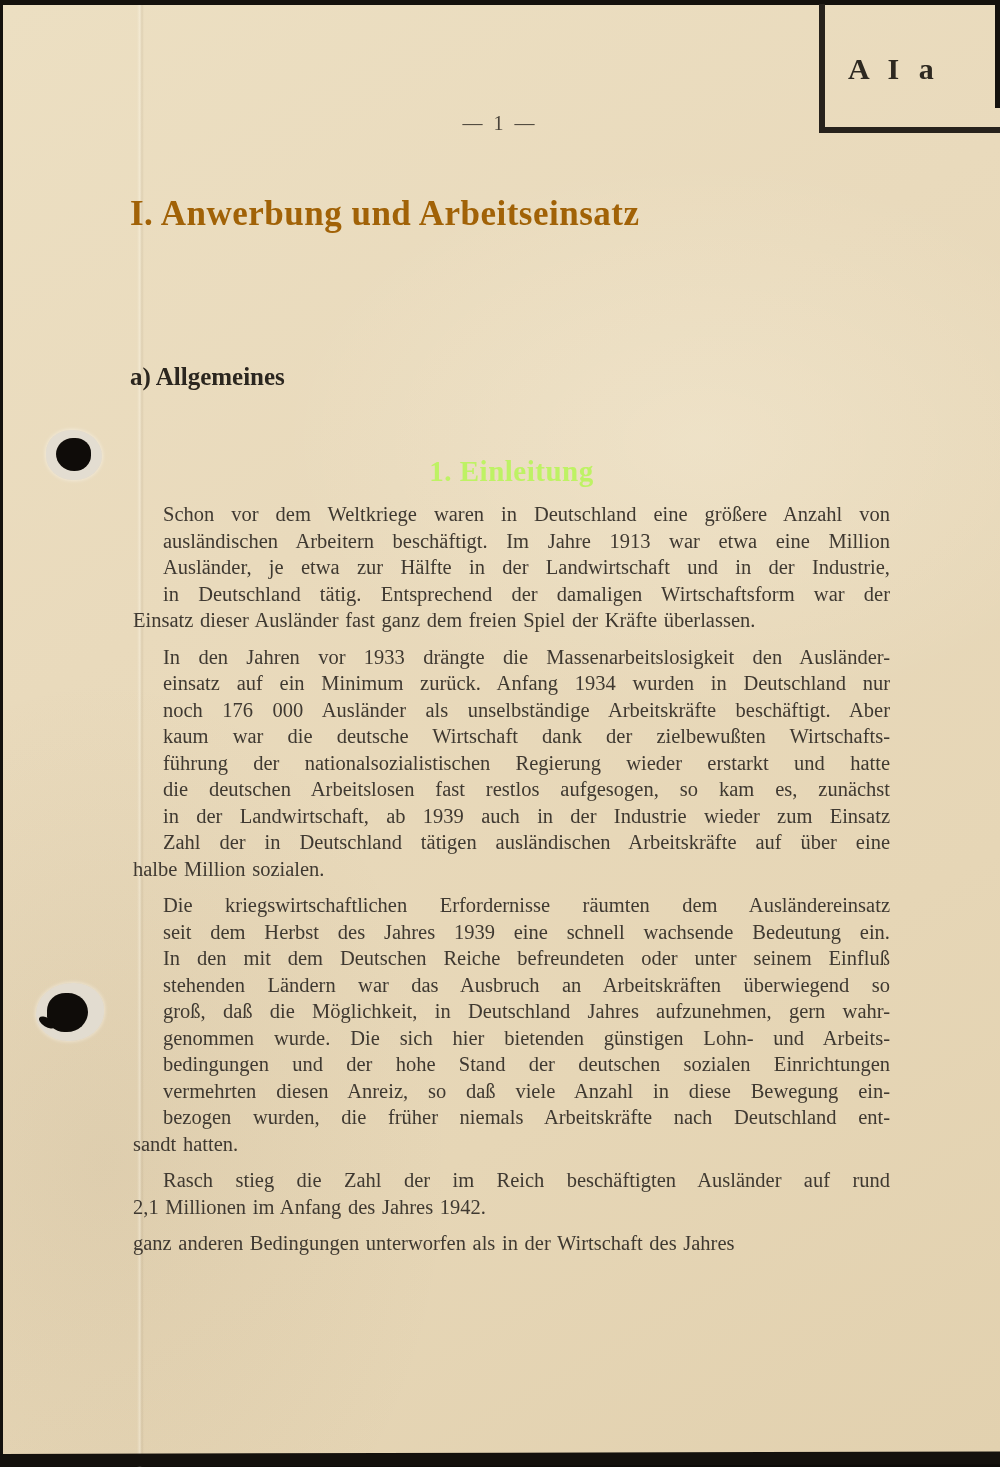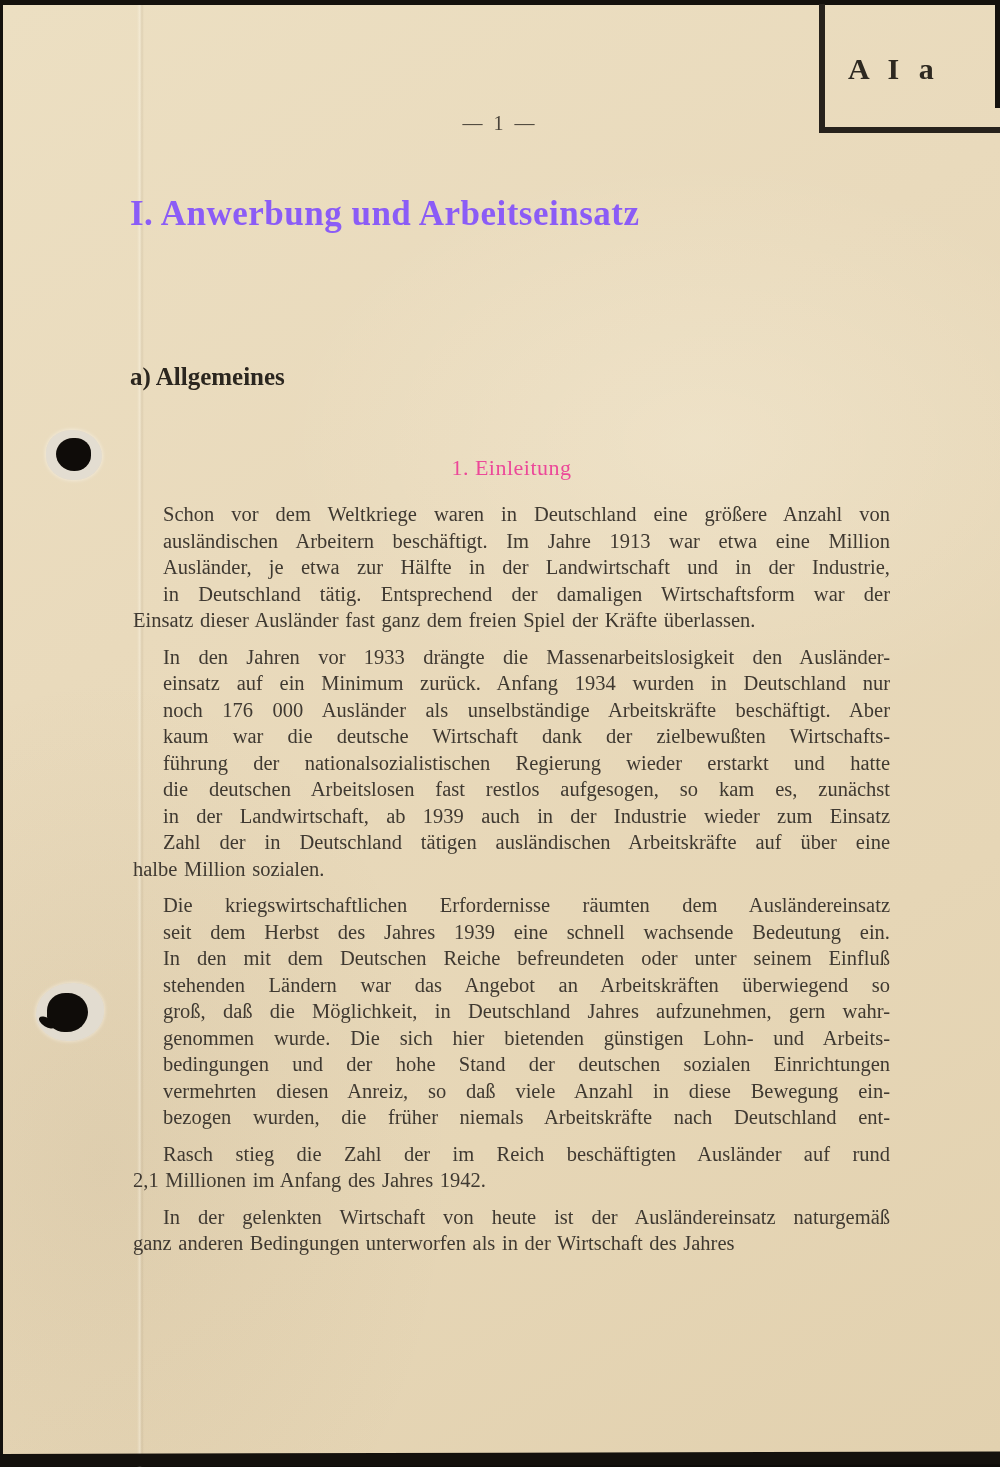--- a/index.html
+++ b/index.html
@@ -22,25 +22,25 @@
   .edge-right-top{position:absolute;right:0;top:0;width:5px;height:108px;background:#14110d;}
   
   .class-box-left{position:absolute;left:819px;top:4px;width:6px;height:127px;background:#27221c;}
   .class-box-bottom{position:absolute;left:819px;top:127px;width:181px;height:6px;background:#27221c;}
   .class-label{position:absolute;left:848px;top:52px;font-size:30px;font-weight:bold;
      letter-spacing:6px;color:#2e2921;}
   
   .page-number{position:absolute;left:0;top:112px;width:1000px;text-align:center;
      font-size:20px;letter-spacing:3px;color:#4a443a;}
   .chapter-title{position:absolute;left:130px;top:194px;font-size:35px;font-weight:bold;
-     color:#8b5cf6;letter-spacing:0.5px;}
+     color:#a16207;letter-spacing:0.5px;}
   .section-heading{position:absolute;left:130px;top:363px;font-size:25px;font-weight:bold;
      color:#2b261f;}
   .subsection-heading{position:absolute;left:133px;top:455px;width:757px;text-align:center;
-     font-size:22px;font-weight:normal;color:#ec4899;letter-spacing:0.5px;}
+     font-size:29px;font-weight:bold;color:#bef264;letter-spacing:0.5px;}
   
   .body-text{position:absolute;left:133px;top:501px;width:757px;color:#3f3931;
      font-size:20.5px;line-height:26.5px;word-spacing:1.5px;}
   .para{margin-bottom:10px;}
   .line{text-align:justify;white-space:normal;}
   .line.just{text-align-last:justify;margin-left:30px;}
   
   .hole{position:absolute;}
   .tear{position:absolute;background:rgba(226,221,211,.9);
      box-shadow:0 0 4px rgba(255,255,255,.6);}
@@ -89,33 +89,33 @@
       <div class="line just">führung der nationalsozialistischen Regierung wieder erstarkt und hatte</div>
       <div class="line just">die deutschen Arbeitslosen fast restlos aufgesogen, so kam es, zunächst</div>
       <div class="line just">in der Landwirtschaft, ab 1939 auch in der Industrie wieder zum Einsatz</div>
       <div class="line just">Zahl der in Deutschland tätigen ausländischen Arbeitskräfte auf über eine</div>
       <div class="line">halbe Million sozialen.</div>
     </div>
     <div class="para">
       <div class="line just">Die kriegswirtschaftlichen Erfordernisse räumten dem Ausländereinsatz</div>
       <div class="line just">seit dem Herbst des Jahres 1939 eine schnell wachsende Bedeutung ein.</div>
       <div class="line just">In den mit dem Deutschen Reiche befreundeten oder unter seinem Einfluß</div>
-      <div class="line just">stehenden Ländern war das Angebot an Arbeitskräften überwiegend so</div>
+      <div class="line just">stehenden Ländern war das Ausbruch an Arbeitskräften überwiegend so</div>
       <div class="line just">groß, daß die Möglichkeit, in Deutschland Jahres aufzunehmen, gern wahr-</div>
       <div class="line just">genommen wurde. Die sich hier bietenden günstigen Lohn- und Arbeits-</div>
       <div class="line just">bedingungen und der hohe Stand der deutschen sozialen Einrichtungen</div>
       <div class="line just">vermehrten diesen Anreiz, so daß viele Anzahl in diese Bewegung ein-</div>
       <div class="line just">bezogen wurden, die früher niemals Arbeitskräfte nach Deutschland ent-</div>
+      <div class="line">sandt hatten.</div>
     </div>
     <div class="para">
       <div class="line just">Rasch stieg die Zahl der im Reich beschäftigten Ausländer auf rund</div>
       <div class="line">2,1 Millionen im Anfang des Jahres 1942.</div>
     </div>
     <div class="para">
-      <div class="line just">In der gelenkten Wirtschaft von heute ist der Ausländereinsatz naturgemäß</div>
       <div class="line">ganz anderen Bedingungen unterworfen als in der Wirtschaft des Jahres</div>
     </div>
   </div>
 
 <div class="hole hole1">
   <div class="tear"></div>
   <div class="core"></div>
 </div>
 <div class="hole hole2">
   <div class="tear"></div>

